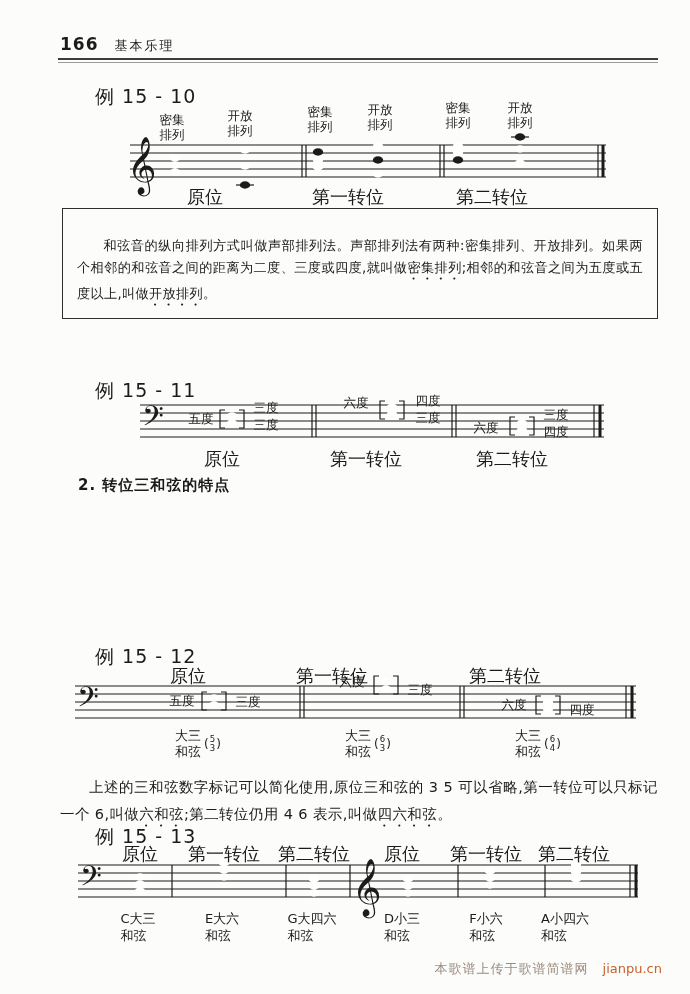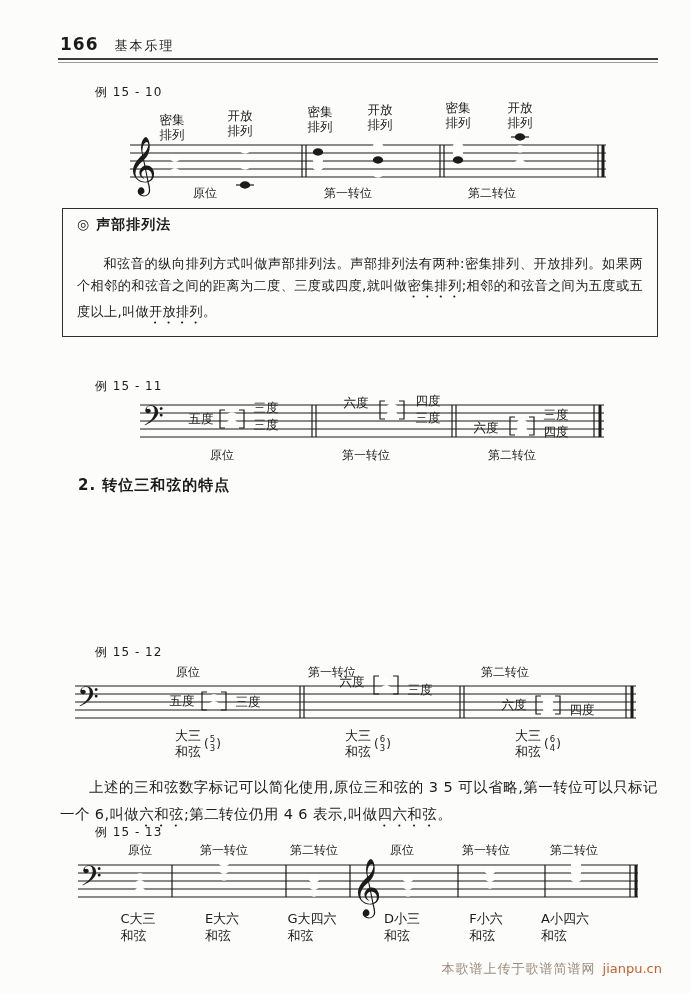--- a/index.html
+++ b/index.html
@@ -7,28 +7,28 @@
     position:relative; width:690px; height:994px; margin:0 auto;
     background:#fcfcfa; color:#1b1b1b;
     font-family:"DejaVu Sans", sans-serif;
     overflow:hidden;
   }
   .hdr{position:absolute; left:60px; top:34px; display:flex; align-items:baseline; gap:16px;}
   .hdr .pageno{font-size:17px; font-weight:bold; letter-spacing:1px;text-align:center;}
   .hdr .booktitle{font-size:13px; letter-spacing:2px;}
   .hdr-rule{position:absolute; left:58px; top:58px; width:600px; height:2px;
     border-top:2px solid #3c3c3c; border-bottom:1px solid #9a9a9a;}
-  .extitle{position:absolute; font-size:12px; letter-spacing:1px;}
+  .extitle{position:absolute; font-size:19px; letter-spacing:1px;}
   .ex{position:absolute; left:0;}
   .ex svg{position:absolute; left:0; top:0;}
   .lbl{position:absolute; transform:translateX(-50%); text-align:center;
     font-size:12.5px; line-height:15px; white-space:normal; width:32px;}
   .slbl{position:absolute; transform:translateX(-50%); font-size:12.5px;
     line-height:16px; white-space:nowrap;}
-  .pos{position:absolute; transform:translateX(-50%); font-size:12px; white-space:nowrap;}
+  .pos{position:absolute; transform:translateX(-50%); font-size:18px; white-space:nowrap;}
   .infobox{position:absolute; left:62px; top:208px; width:566px;
     border:1.5px solid #2e2e2e; padding:7px 14px 9px 14px;}
   .infobox .bxhead{font-size:14px; font-weight:bold; letter-spacing:1px;}
   .infobox .bxhead .bullet{font-weight:normal; margin-right:6px;}
   .infobox .bxbody{font-size:13.2px; line-height:1.66; text-indent:2em;
     margin-top:19px; text-align:justify; letter-spacing:0.3px;}
   .para{position:absolute; left:60px; width:598px; font-size:14.5px;
     line-height:27px; text-indent:2em; text-align:justify; letter-spacing:0.4px;}
   .h2{position:absolute; left:78px; font-size:15px; font-weight:bold; letter-spacing:1px;}
   .emdot{-webkit-text-emphasis:filled dot; -webkit-text-emphasis-position:under right;
@@ -37,21 +37,21 @@
     align-items:center; gap:3px; font-size:13px; line-height:16px;}
   .cn-col{display:flex; flex-direction:column; align-items:center;}
   .fig{display:inline-flex; align-items:center; font-size:12px;}
   .figcol{display:inline-flex; flex-direction:column; align-items:center;
     font-size:8.5px; line-height:9px; margin:0 1px;}
   .chord13{position:absolute; transform:translateX(-50%); text-align:left;
     font-size:13px; line-height:17px; white-space:nowrap;}
   .chord13 span{display:block;}
   .footer{position:absolute; top:960px; right:28px; font-size:13px; letter-spacing:1px;}
   .footer .ft-text{color:#9a8b80;}
-  .footer .ft-site{color:#c8602c; margin-left:7px; letter-spacing:0;}
+  .footer .ft-site{color:#c8602c; margin-left:14px; letter-spacing:0;}
   svg line, svg path{stroke:#1b1b1b;}
   svg text.clef{font-family:"DejaVu Sans", sans-serif; fill:#1b1b1b;}
 </style>
 </head>
 <body>
 
 <div class="page">
 
   <div class="hdr">
     <span class="pageno">166</span>
@@ -106,23 +106,20 @@
     <div class="lbl" style="left:320px; top:4px;">密集排列</div>
     <div class="lbl" style="left:380px; top:2px;">开放排列</div>
     <div class="lbl" style="left:458px; top:0px;">密集排列</div>
     <div class="lbl" style="left:520px; top:0px;">开放排列</div>
     <div class="pos" style="left:205px; top:85px;">原位</div>
     <div class="pos" style="left:348px; top:85px;">第一转位</div>
     <div class="pos" style="left:492px; top:85px;">第二转位</div>
   </div>
 
   <div class="infobox">
-    <div class="bxhead">
-      <span class="bullet">◎</span><span>声部排列法</span>
-    </div>
     <div class="bxbody"><span>和弦音的纵向排列方式叫做声部排列法。声部排列法有两种:密集排列、开放排列。如果两个相邻的和弦音之间的距离为二度、三度或四度,就叫做</span><span class="emdot">密集排列</span><span>;相邻的和弦音之间为五度或五度以上,叫做</span><span class="emdot">开放排列</span><span>。</span></div>
   </div>
 
 
   <div class="extitle" style="left:95px; top:378px;">例 15 - 11</div>
   <div class="ex" style="top:395px; width:690px; height:70px;">
     <svg width="690" height="70">
       <line x1="140" y1="10" x2="604" y2="10" stroke-width="1"></line>
       <line x1="140" y1="18" x2="604" y2="18" stroke-width="1"></line>
       <line x1="140" y1="26" x2="604" y2="26" stroke-width="1"></line>

